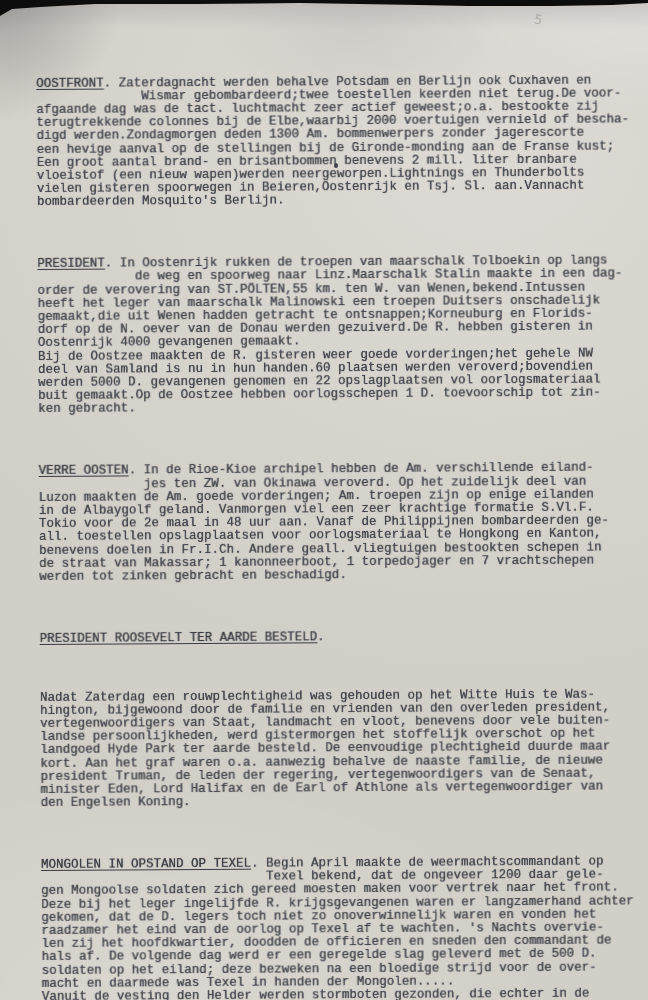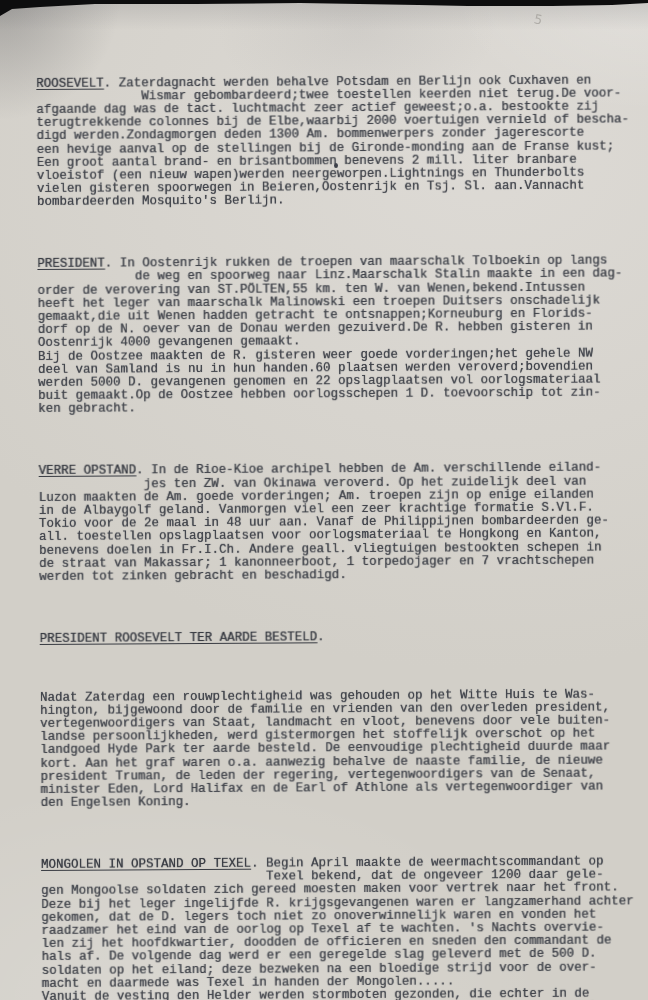--- a/index.html
+++ b/index.html
@@ -74,21 +74,21 @@
 <body>
 
 <div class="page">
 
   <div class="top-edge"></div>
 
   <span class="pencil-mark">5</span>
 
   <div class="text">
 
-    <p class="sec"><span class="hd">ROOSEVELT</span><span>. </span><span>Zaterdagnacht werden behalve Potsdam en Berlijn ook Cuxhaven en
+    <p class="sec"><span class="hd">OOSTFRONT</span><span>. </span><span>Zaterdagnacht werden behalve Potsdam en Berlijn ook Cuxhaven en
               Wismar gebombardeerd;twee toestellen keerden niet terug.De voor-
 afgaande dag was de tact. luchtmacht zeer actief geweest;o.a. bestookte zij
 terugtrekkende colonnes bij de Elbe,waarbij 2000 voertuigen vernield of bescha-
 digd werden.Zondagmorgen deden 1300 Am. bommenwerpers zonder jagerescorte
 een hevige aanval op de stellingen bij de Gironde-monding aan de Franse kust;
 Een groot aantal brand- en brisantbommen benevens 2 mill. liter branbare
 vloeistof (een nieuw wapen)werden neergeworpen.Lightnings en Thunderbolts
 vielen gisteren spoorwegen in Beieren,Oostenrijk en Tsj. Sl. aan.Vannacht
 bombardeerden Mosquito's Berlijn.</span></p>
 
@@ -98,21 +98,21 @@
 heeft het leger van maarschalk Malinowski een troepen Duitsers onschadelijk
 gemaakt,die uit Wenen hadden getracht te ontsnappen;Korneuburg en Florids-
 dorf op de N. oever van de Donau werden gezuiverd.De R. hebben gisteren in
 Oostenrijk 4000 gevangenen gemaakt.
 Bij de Oostzee maakten de R. gisteren weer goede vorderingen;het gehele NW
 deel van Samland is nu in hun handen.60 plaatsen werden veroverd;bovendien
 werden 5000 D. gevangenen genomen en 22 opslagplaatsen vol oorlogsmateriaal
 buit gemaakt.Op de Oostzee hebben oorlogsschepen 1 D. toevoorschip tot zin-
 ken gebracht.</span></p>
 
-    <p class="sec"><span class="hd">VERRE OPSTAND</span><span>. </span><span>In de Rioe-Kioe archipel hebben de Am. verschillende eiland-
+    <p class="sec"><span class="hd">VERRE OOSTEN</span><span>. </span><span>In de Rioe-Kioe archipel hebben de Am. verschillende eiland-
               jes ten ZW. van Okinawa veroverd. Op het zuidelijk deel van
 Luzon maakten de Am. goede vorderingen; Am. troepen zijn op enige eilanden
 in de Albaygolf geland. Vanmorgen viel een zeer krachtige formatie S.Vl.F.
 Tokio voor de 2e maal in 48 uur aan. Vanaf de Philippijnen bombardeerden ge-
 all. toestellen opslagplaatsen voor oorlogsmateriaal te Hongkong en Kanton,
 benevens doelen in Fr.I.Ch. Andere geall. vliegtuigen bestookten schepen in
 de straat van Makassar; 1 kanonneerboot, 1 torpedojager en 7 vrachtschepen
 werden tot zinken gebracht en beschadigd.</span></p>
 
     <p class="sec head-only"><span class="hd">PRESIDENT ROOSEVELT TER AARDE BESTELD</span><span>.</span></p>

